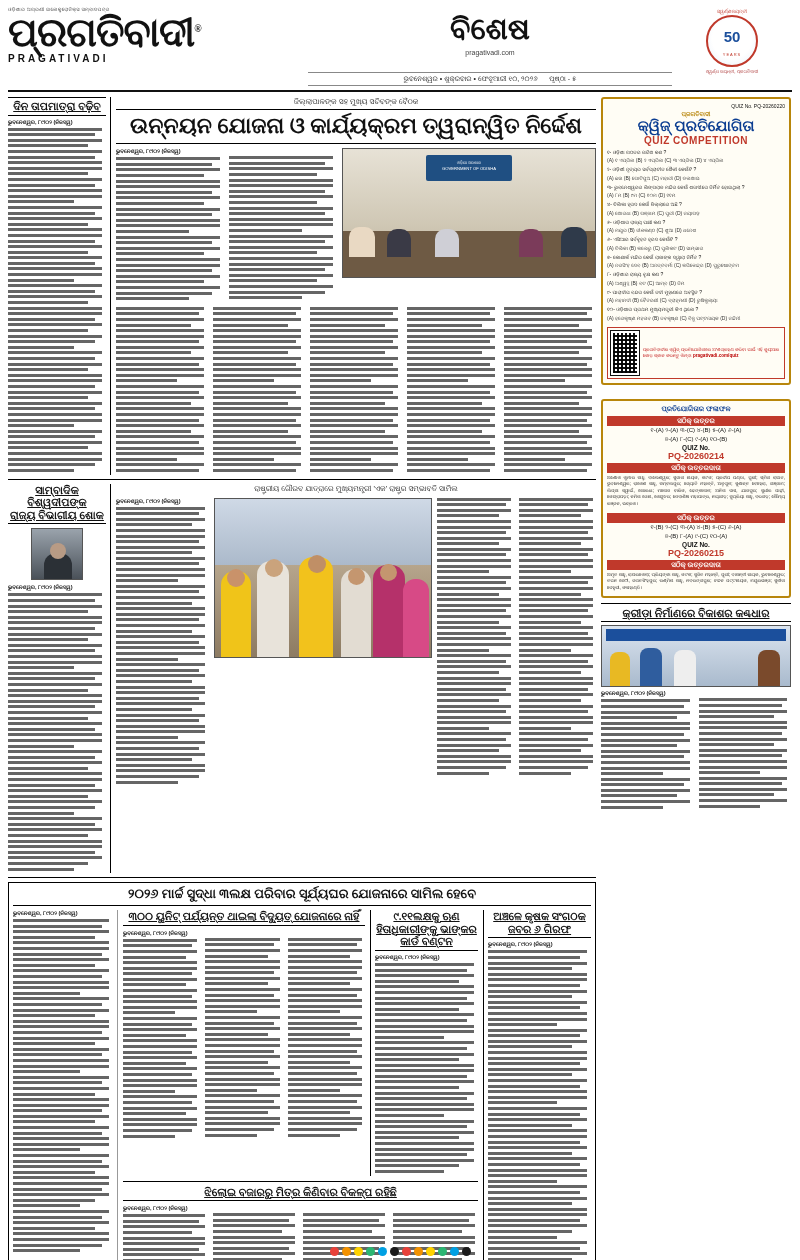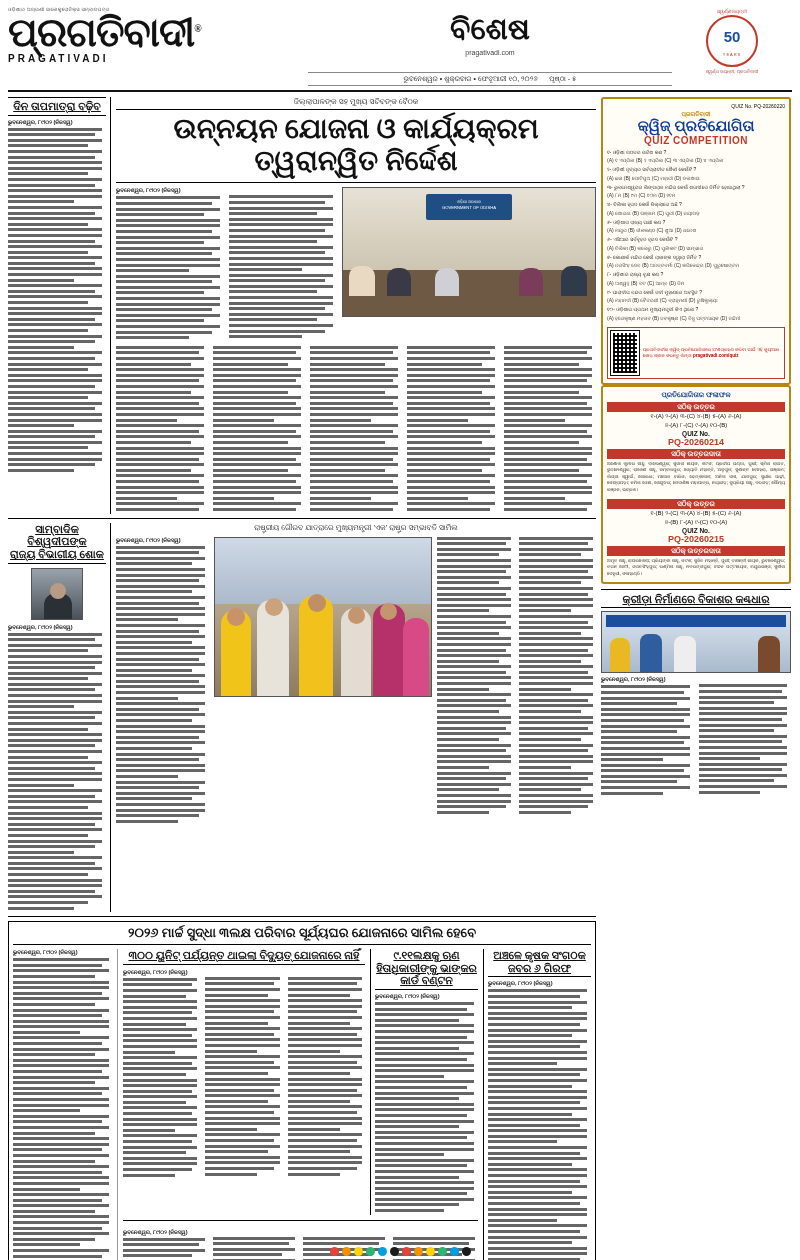--- a/index.html
+++ b/index.html
@@ -34,21 +34,21 @@
 
   
   .content { display:flex; gap:5px; margin-top:5px; }
   .left-zone { width:588px; }
   .right-zone { width:190px; }
 
   
   .rule { border-top:1px solid #000; margin:4px 0; }
   .kicker { font-size:7.5px; text-align:center; color:#222; margin-bottom:2px; }
   .headline { font-family:"Liberation Serif", serif; font-weight:bold; text-align:center; line-height:1.15; }
-  .h-xl { font-size:28px;font-family:Liberation Serif, serif; }
+  .h-xl { font-size:22px;font-family:Liberation Serif, serif; }
   .h-lg { font-size:17px; }
   .h-md { font-size:13px; }
   .h-sm { font-size:11px;text-decoration:underline; }
   .byline { font-size:5.5px; font-weight:bold; margin-bottom:2px; }
   .cols { display:flex; gap:5px; }
   .col { flex:1; }
   .boxed { border:1px solid #000; padding:4px; }
 
   
   .tl { height:3px; background:linear-gradient(90deg,#2a2a2a 0 96%, transparent 96%); margin-bottom:2.6px; opacity:.72; }
@@ -916,20 +916,21 @@
                 <div class="tl s1"></div>
                   <div class="tl s1"></div>
                   <div class="tl s2"></div>
                   <div class="tl s1"></div>
                 <div class="tl s3"></div>
                   <div class="tl s4"></div>
               </div>
             </div>
 
             <div style="margin-top:5px;border-top:1px solid #000;padding-top:4px;">
+              <div class="headline h-sm" style="border-bottom:1px solid #000;padding-bottom:2px;">ଝିଲୋଇ ବଜାରରୁ ମିତ୍ର କିଣିବାର ବିକଳ୍ପ ରହିଛି</div>
               <div class="cols" style="margin-top:4px;">
                 <div class="col">
                   <div class="byline">ଭୁବନେଶ୍ୱର, ୮୯/୦୨ (ନିଜସ୍ୱ)</div>
                   <div class="tl s1"></div>
                     <div class="tl s2"></div>
                     <div class="tl s1"></div>
                     <div class="tl s3"></div>
                   <div class="tl s1"></div>
                     <div class="tl s1"></div>
                     <div class="tl s2"></div>
@@ -1102,21 +1103,21 @@
 
         <div style="display:flex;gap:4px;align-items:center;margin-top:4px;border:1px solid #c0392b;padding:3px;">
           <div class="qr"></div>
           <div class="qr-note">
             <span>ପ୍ରଗତିବାଦୀର କ୍ୱିଜ୍ ପ୍ରତିଯୋଗିତାରେ ଅଂଶଗ୍ରହଣ କରିବା ପାଇଁ ଏହି କ୍ୟୁଆର କୋଡ଼ ସ୍କାନ କରନ୍ତୁ କିମ୍ବା</span>
             <b>pragativadi.com/quiz</b>
           </div>
         </div>
       </div>
 
-      <div class="rail-box" style="margin-top:0;">
+      <div class="rail-box" style="margin-top:14px;">
         <div style="text-align:center;font-size:7px;font-weight:bold;color:#0b3d91;margin-bottom:3px;">ପ୍ରତିଯୋଗିତାର ଫଳାଫଳ</div>
 
         <div>
           <div class="ans-head">ସଠିକ୍ ଉତ୍ତର</div>
           <div class="ans-line">୧-(A) ୨-(A) ୩-(C) ୪-(B) ୫-(A) ୬-(A)</div>
           <div class="ans-line">୭-(A) ୮-(C) ୯-(A) ୧୦-(B)</div>
           <div class="quiz-id-lbl">QUIZ No.</div>
           <div class="quiz-id">PQ-20260214</div>
           <div class="ans-head" style="margin-top:2px;">ସଠିକ୍ ଉତ୍ତରଦାତା</div>
           <div class="winners" style="margin-top:2px;">ଅଶୋକ କୁମାର ସାହୁ, ବାଲେଶ୍ୱର; ସୁଜାତା ନାୟକ, କଟକ; ପ୍ରଦୀପ ପଣ୍ଡା, ପୁରୀ; ସ୍ମିତା ରାଉତ, ଭୁବନେଶ୍ୱର; ରାକେଶ ସାହୁ, ସମ୍ବଲପୁର; ଜ୍ୟୋତି ମହାନ୍ତି, ଅନୁଗୁଳ; ସୁଶାନ୍ତ ବେହେରା, ଗଞ୍ଜାମ; ଲିପ୍ସା ସ୍ୱାଇଁ, ଖୋରଧା; ମନୋଜ ବାରିକ, ଢେଙ୍କାନାଳ; ଅନିତା ଦାସ, ଯାଜପୁର; ସୁଧୀର ପାଢ଼ୀ, କେନ୍ଦ୍ରାପଡ଼ା; ନମିତା ଜେନା, କେନ୍ଦୁଝର; ଦେବାଶିଷ ମହାପାତ୍ର, ନୟାଗଡ଼; ସୁପ୍ରିୟା ସାହୁ, ବରଗଡ଼; ସୌମ୍ୟ ରଞ୍ଜନ, ଭଦ୍ରକ।</div>

